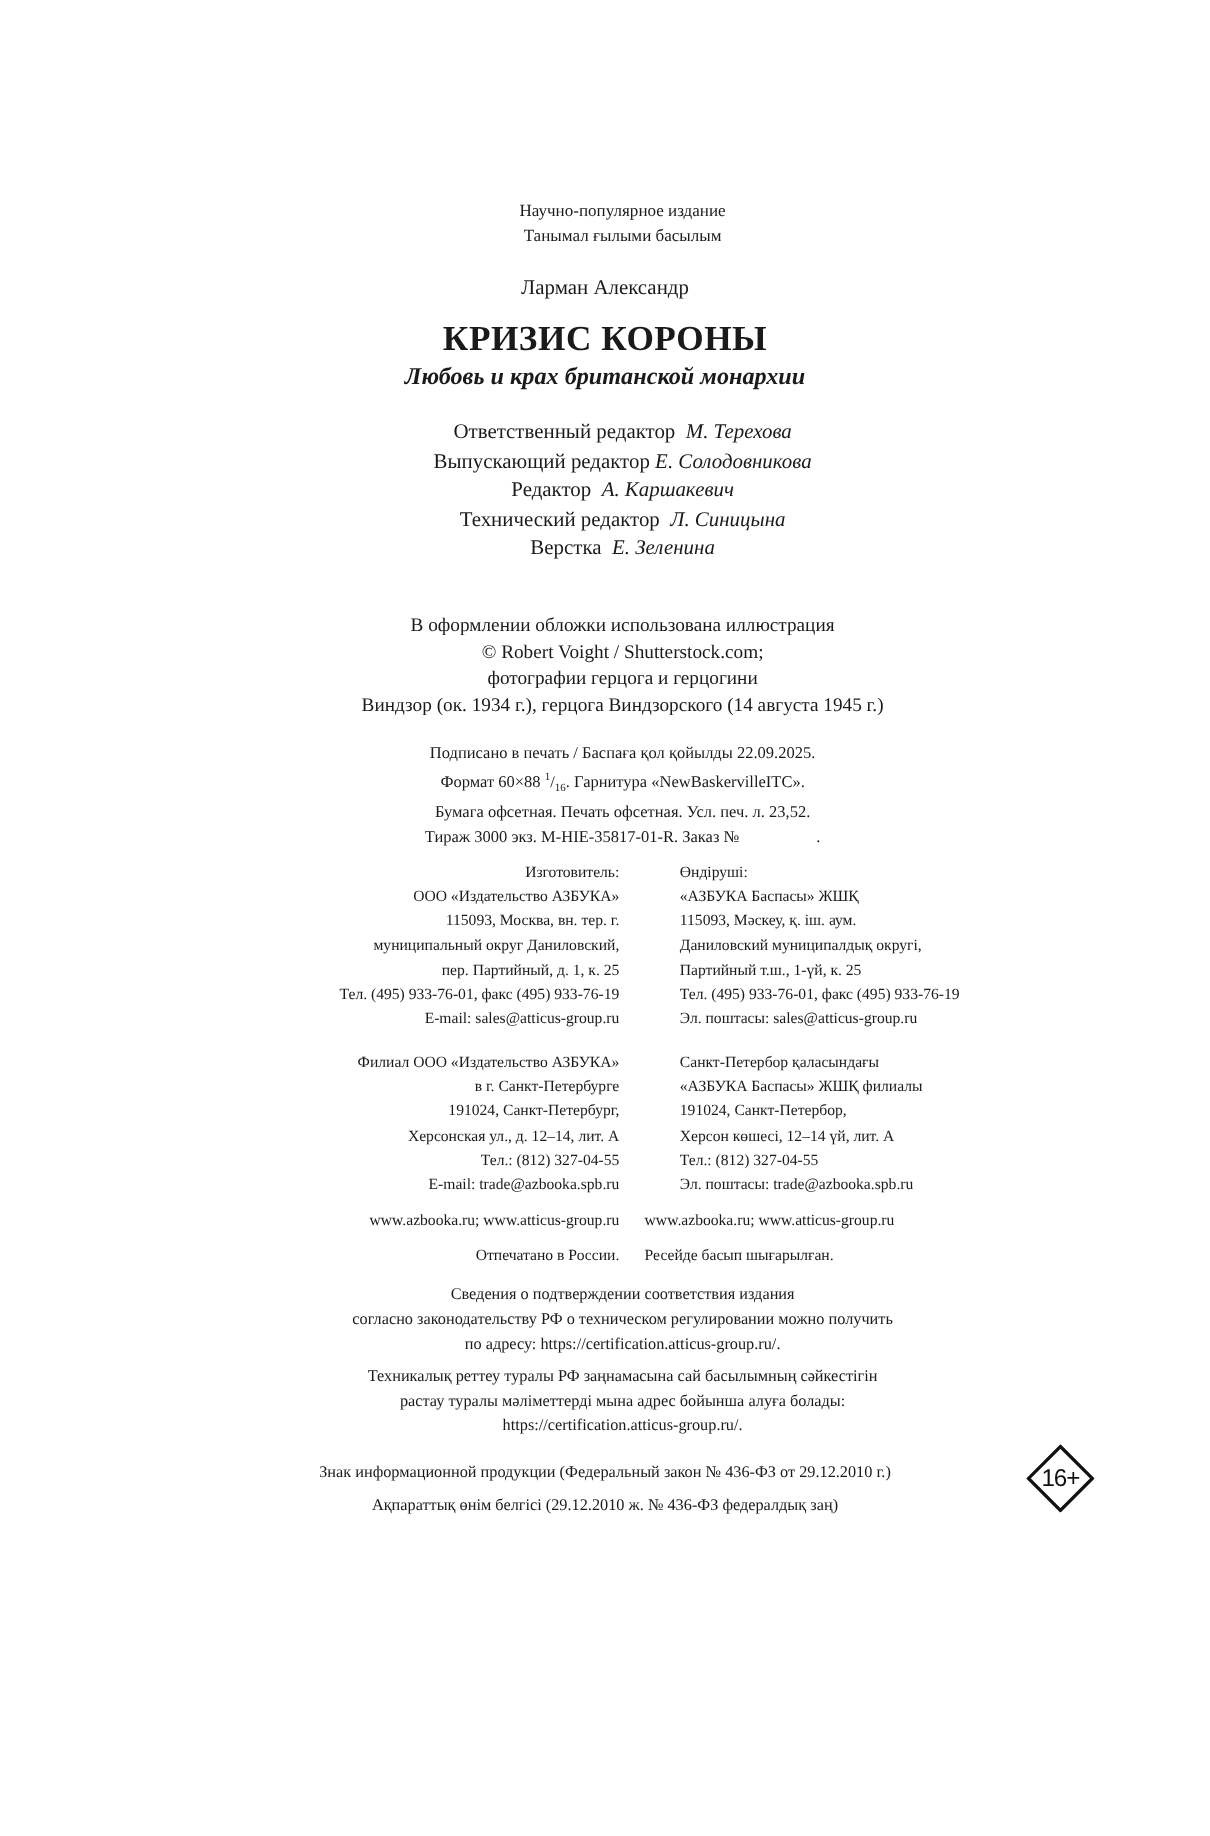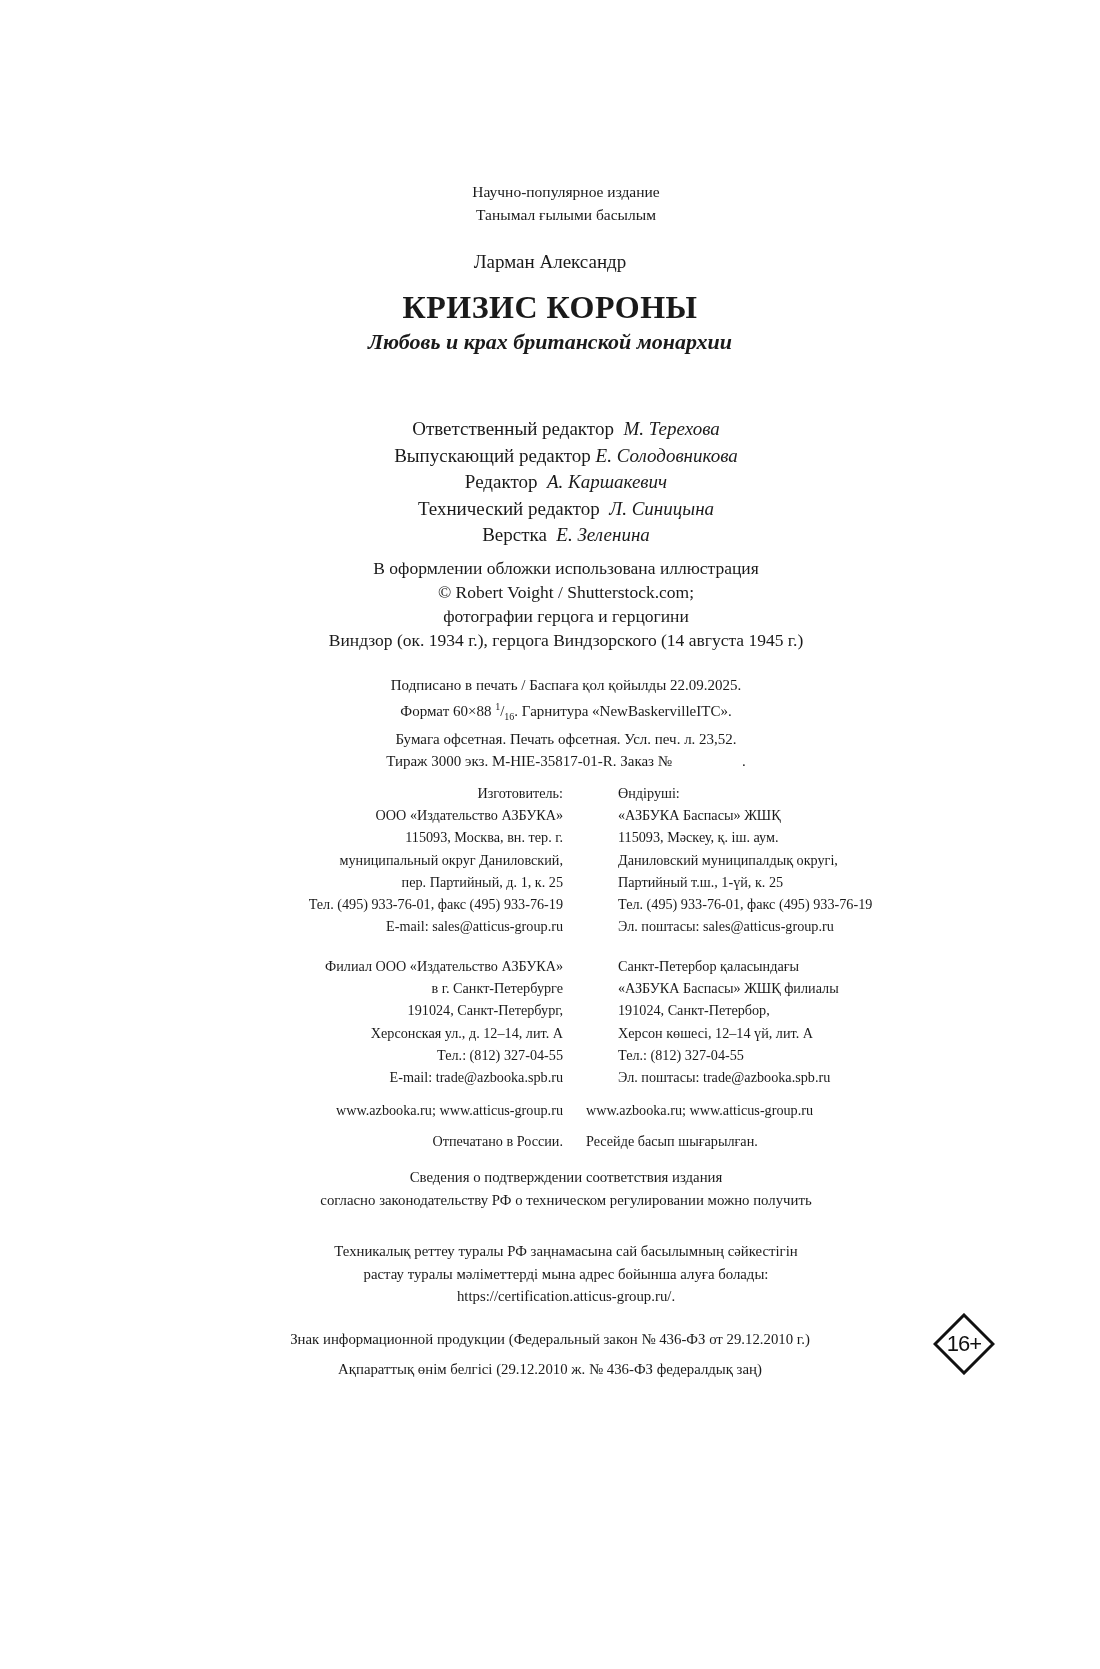--- a/index.html
+++ b/index.html
@@ -9,21 +9,21 @@
   }
   .page { position: absolute; left: 0; top: 0; width: 1100px; height: 1669px; }
   .center { position: absolute; left: 0; width: 1100px; text-align: center; white-space: nowrap; }
   .line { display: block; padding-left: 32px; }
 
   .genre { top: 180px; font-size: 15.5px; line-height: 23px; }
   .author { top: 250px; font-size: 19px; line-height: 24px; }
   .title { top: 288px; font-size: 32px; line-height: 38px; font-weight: bold; letter-spacing: 0.5px; }
   .subtitle { top: 328px; font-size: 22px; line-height: 28px; font-weight: bold; font-style: italic; }
 
-  .editors { top: 380px; font-size: 19px; line-height: 26.6px; margin-top: 36px; }
+  .editors { top: 380px; font-size: 19px; line-height: 26.6px; }
   .editors .role { font-style: normal; }
   .editors .name { font-style: italic; }
 
   .cover { top: 556px; font-size: 17.5px; line-height: 24px; }
 
   .imprint { top: 674px; font-size: 15px; line-height: 22px; }
   .frac { font-size: 10px; vertical-align: super; }
   .frac-den { font-size: 10px; vertical-align: sub; }
 
   .cols { position: absolute; left: 0; width: 1100px; font-size: 14.2px; line-height: 22.2px; }
@@ -131,20 +131,21 @@
   </div>
 
   <div class="cols" style="top:1130px;">
     <div class="col-left">Отпечатано в России.</div>
     <div class="col-right">Ресейде басып шығарылған.</div>
   </div>
 
   <div class="center cert cert1">
     <span class="line">Сведения о подтверждении соответствия издания</span>
     <span class="line">согласно законодательству РФ о техническом регулировании можно получить</span>
+    <span class="line">по адресу: https://certification.atticus-group.ru/.</span>
   </div>
 
   <div class="center cert cert2">
     <span class="line">Техникалық реттеу туралы РФ заңнамасына сай басылымның сәйкестігін</span>
     <span class="line">растау туралы мәліметтерді мына адрес бойынша алуға болады:</span>
     <span class="line">https://certification.atticus-group.ru/.</span>
   </div>
 
   <div class="center marking mark1">Знак информационной продукции (Федеральный закон № 436-ФЗ от 29.12.2010 г.)</div>
   <div class="center marking mark2">Ақпараттық өнім белгісі (29.12.2010 ж. № 436-ФЗ федералдық заң)</div>

